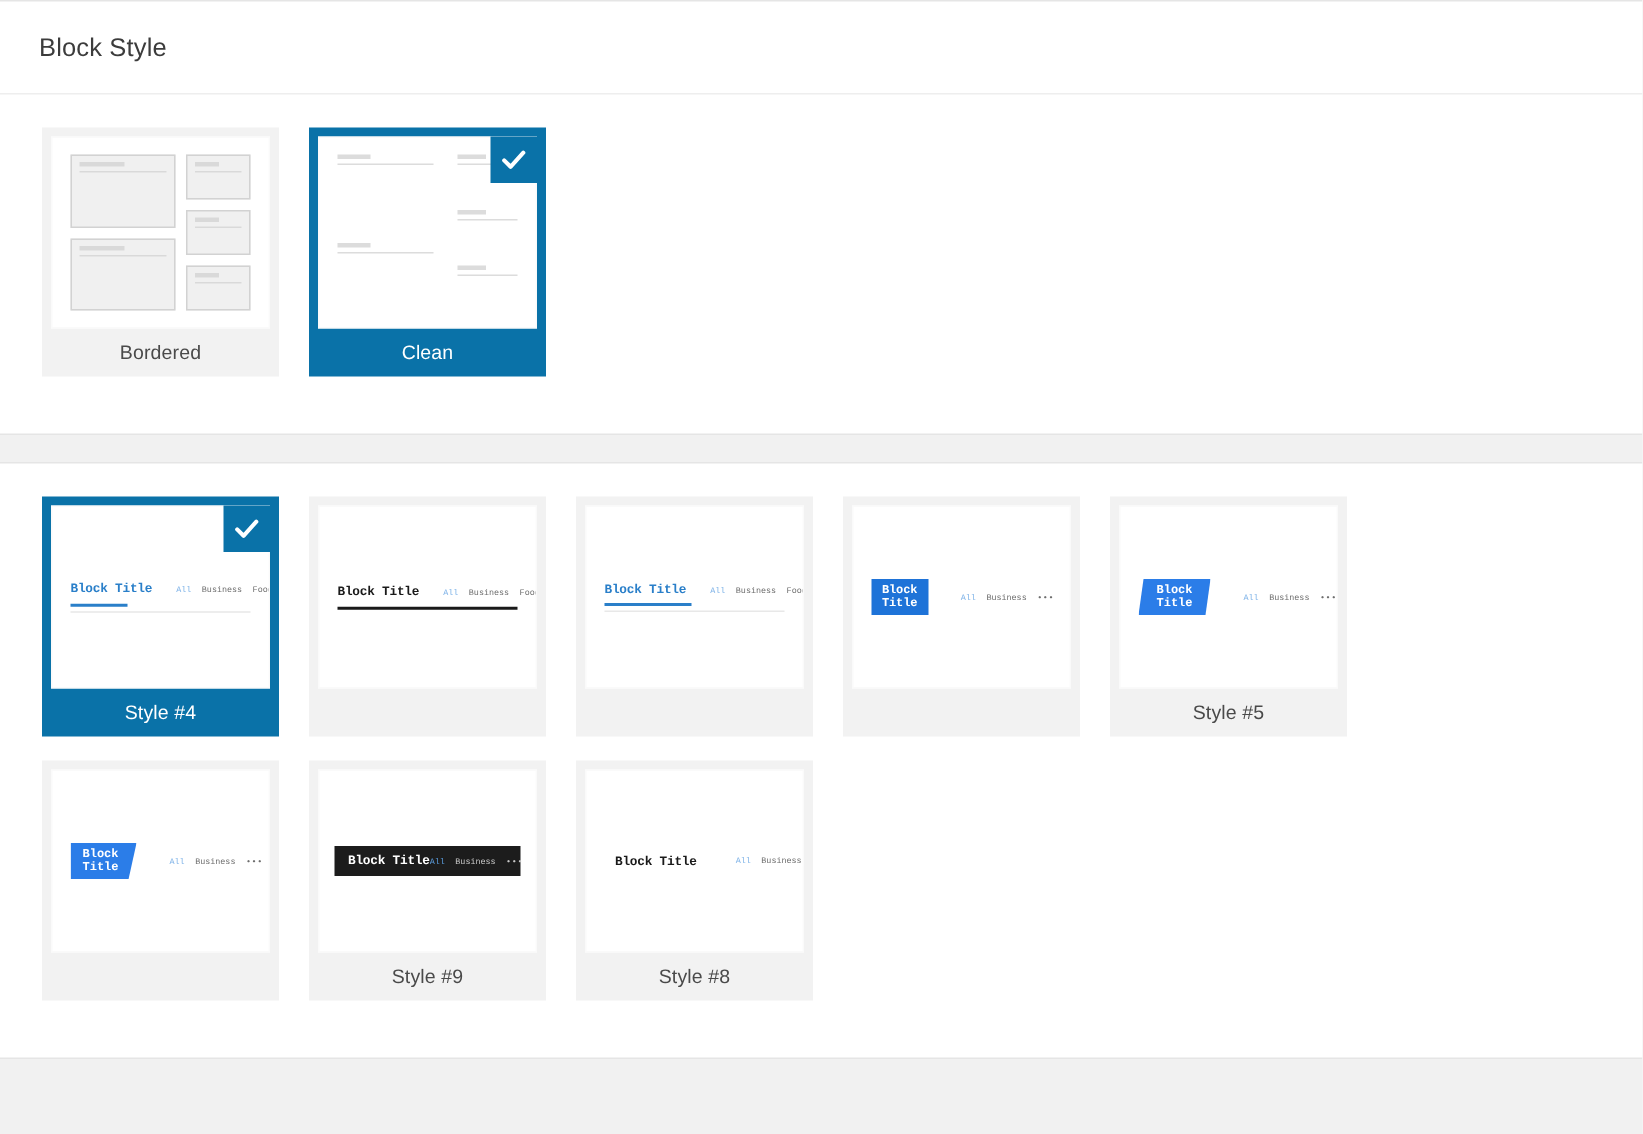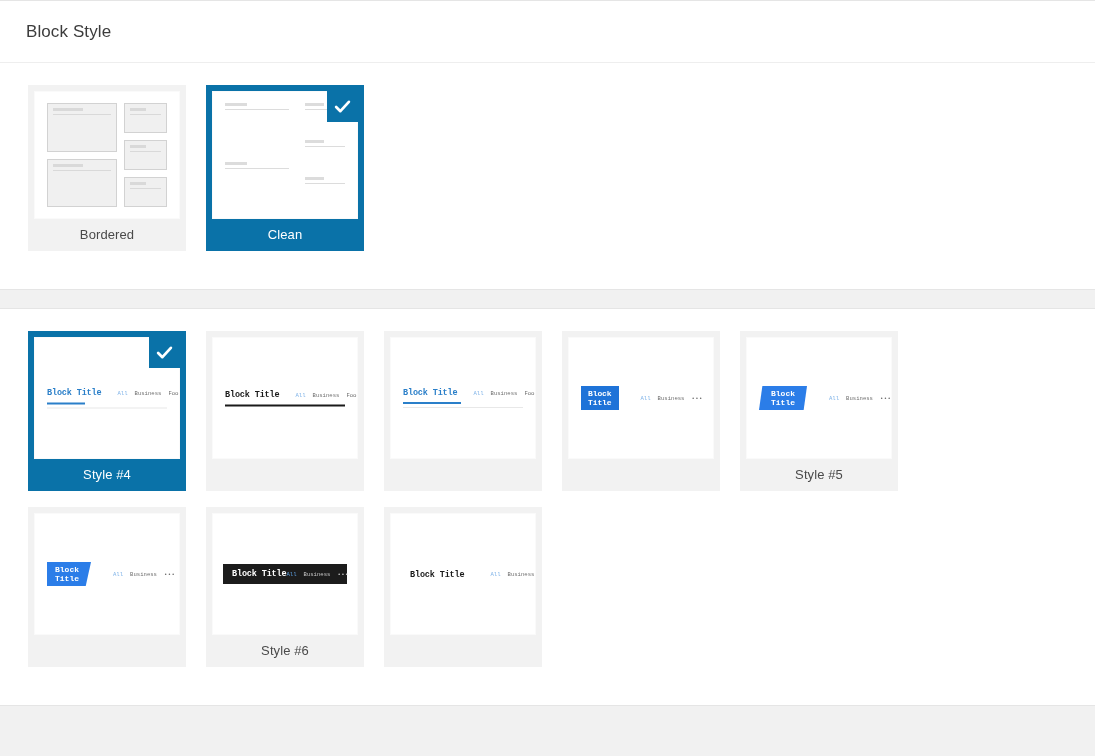--- a/index.html
+++ b/index.html
@@ -337,36 +337,37 @@
                 <div class="bar-dark">
                   <div class="hp-title">Block Title</div>
                   <div class="hp-nav" style="margin-left: auto;">
                     <span class="active">All</span>
                     <span>Business</span>
                     <span class="hp-dots">•••</span>
                   </div>
                 </div>
               </div>
             </div>
-            <div class="label">Style #6</div>
+            <div class="label">Style #9</div>
           </div>
           <div class="card">
             <div class="thumb">
               <div class="head-prev">
                 <div class="hp-row">
                   <div class="accent-bar"></div>
                   <div class="hp-title" style="color: rgb(26, 26, 26);">Block Title</div>
                   <div class="hp-nav" style="margin-left: 26px;">
                     <span class="active">All</span>
                     <span>Business</span>
                     <span class="hp-dots">•••</span>
                   </div>
                 </div>
               </div>
             </div>
+            <div class="label">Style #8</div>
           </div>
         </div>
     </div>
   </section>
 
   <div class="gap"></div>
 
 </div>
 
 </body></html>

